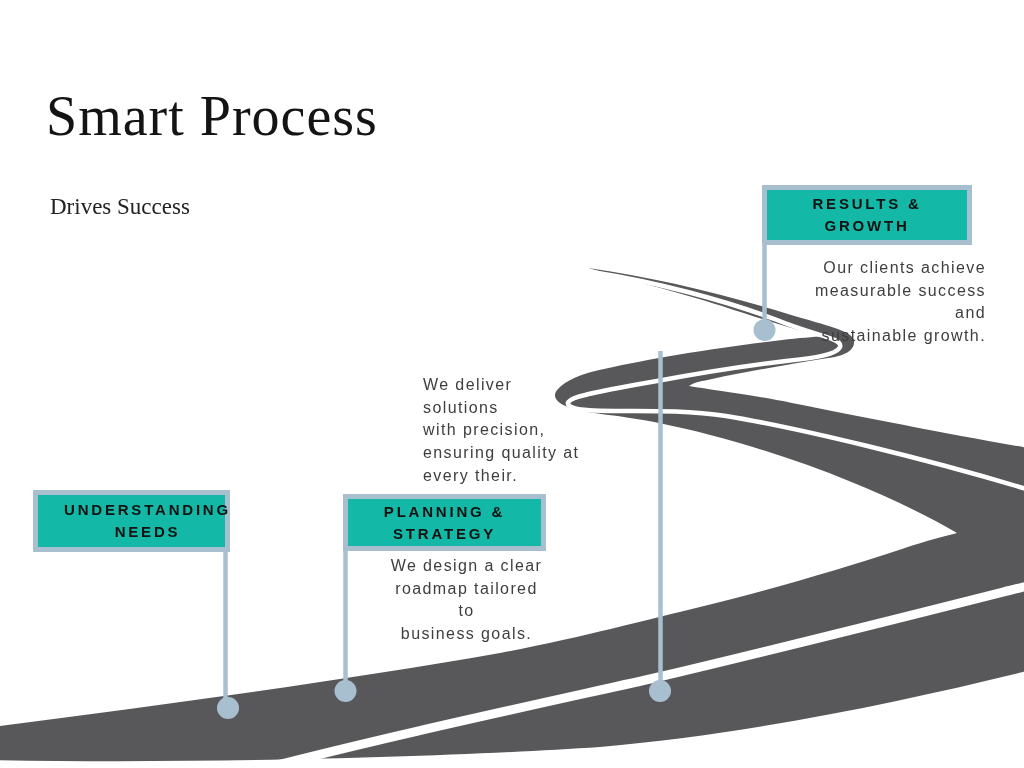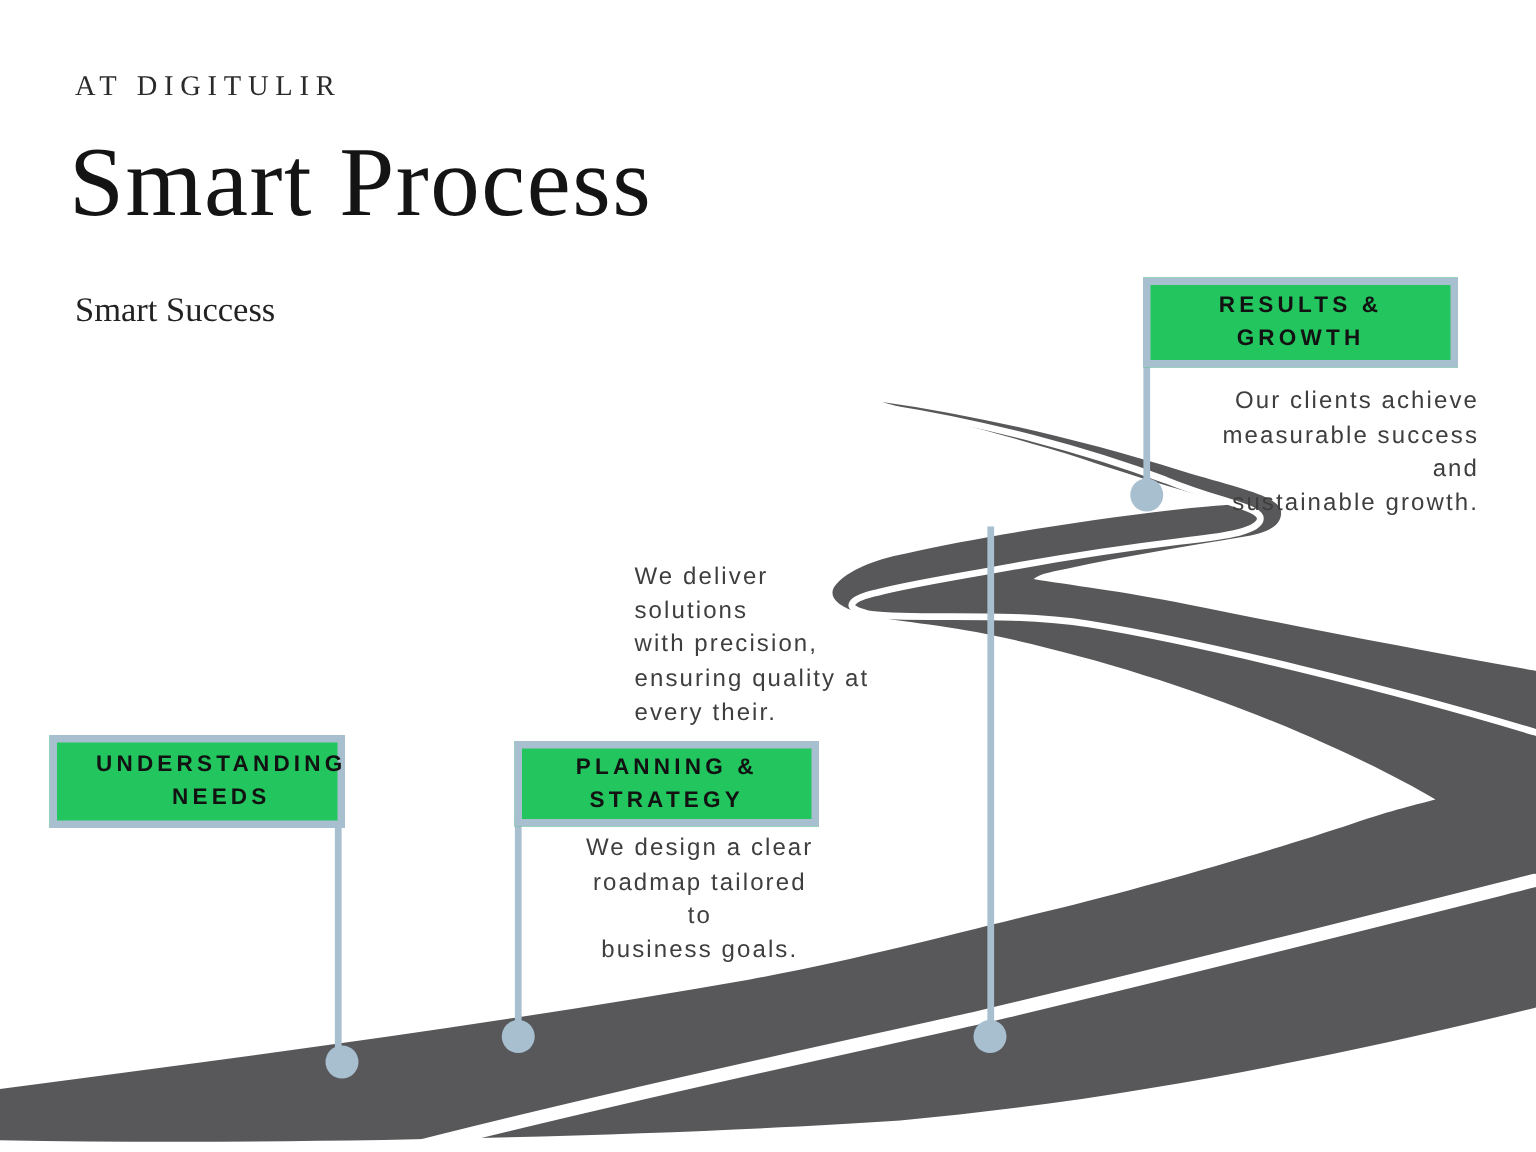--- a/index.html
+++ b/index.html
@@ -23,40 +23,40 @@
     left: 50px; top: 47px;
     font-family: "Liberation Serif", "DejaVu Serif", serif;
     font-size: 19px;
     letter-spacing: 4.5px;
     color: #2a2a2a;
   }
   .title {
     position: absolute;
     left: 46px; top: 86px;
     font-family: "Liberation Serif", "DejaVu Serif", serif;
-    font-size: 66px;
+    font-size: 56px;
     font-weight: 400;
     letter-spacing: 1px;
     color: #141414;
     line-height: 1.1;
     white-space: nowrap;
     text-align: center;
   }
   .subtitle {
     position: absolute;
     left: 50px; top: 194px;
     font-family: "Liberation Serif", "DejaVu Serif", serif;
     font-size: 23px;
     color: #222222;
   }
   
   .mbox {
     position: absolute;
     box-sizing: border-box;
-    background: #22c55e;
+    background: #14b8a6;
     border: 5px solid #a8bfd0;
     display: flex;
     align-items: center;
     justify-content: center;
     text-align: center;
     white-space: pre-line;
     font-weight: 700;
     font-size: 15px;
     letter-spacing: 2.8px;
     line-height: 1.45;
@@ -139,23 +139,22 @@
     </g>
 
     <g>
       <circle cx="228" cy="708" r="11" fill="#a8bfd0"></circle>
       <circle cx="345.5" cy="691" r="11" fill="#a8bfd0"></circle>
       <circle cx="660" cy="691" r="11" fill="#a8bfd0"></circle>
       <circle cx="764.5" cy="330" r="11" fill="#a8bfd0"></circle>
     </g>
   </svg>
 
-  <div class="kicker">AT DIGITULIR</div>
   <div class="title">Smart Process</div>
-  <div class="subtitle">Smart Success</div>
+  <div class="subtitle">Drives Success</div>
 
   <div class="mbox mbox-understanding">UNDERSTANDING
 NEEDS</div>
   <div class="mbox mbox-planning">PLANNING &amp;
 STRATEGY</div>
   <div class="mbox mbox-results">RESULTS &amp;
 GROWTH</div>
 
   <div class="mdesc mdesc-planning">We design a clear
 roadmap tailored to

